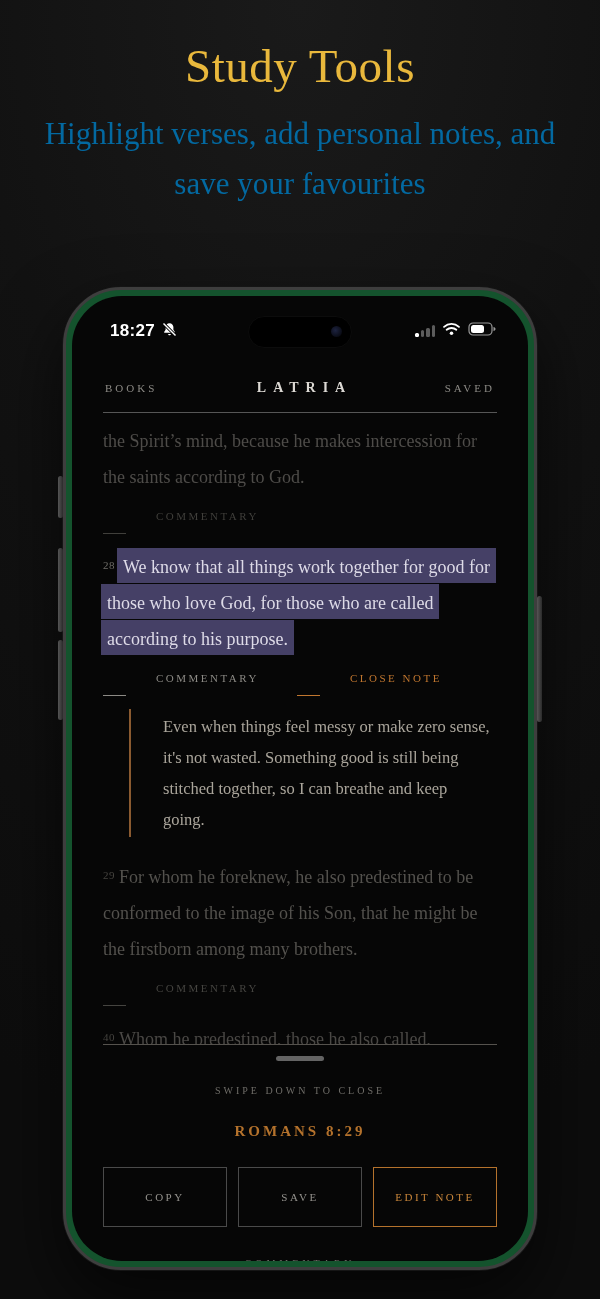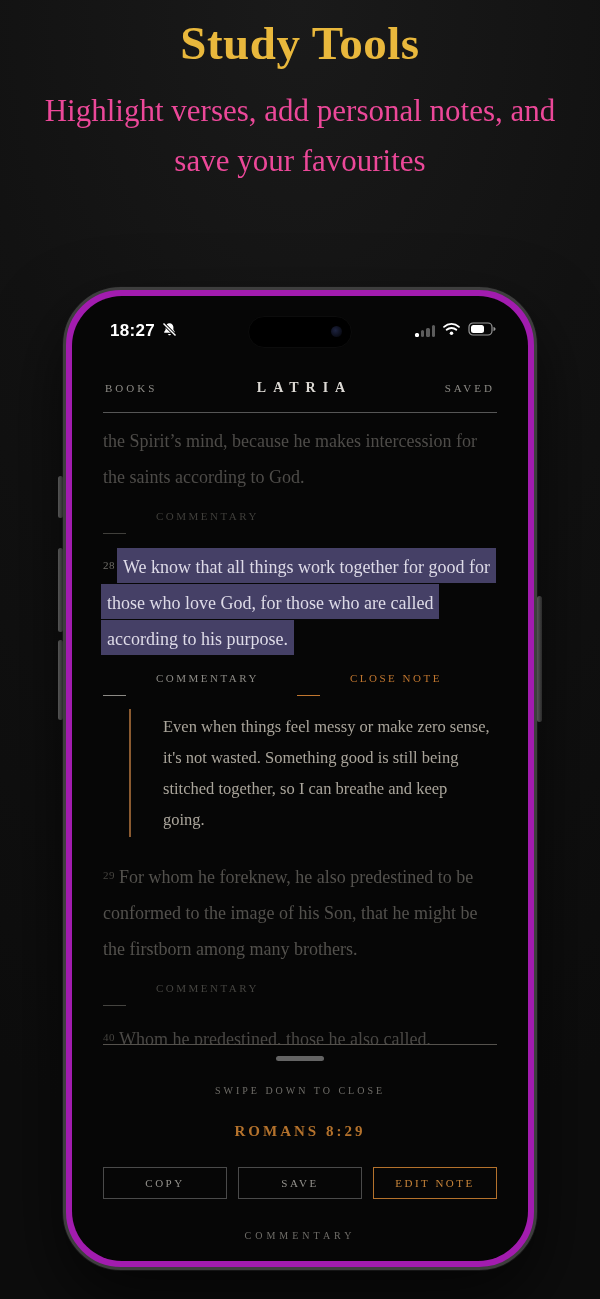--- a/index.html
+++ b/index.html
@@ -4,29 +4,29 @@
 <style>
   html,body{margin:0;padding:0;}
   body{
     width:600px;height:1299px;overflow:hidden;position:relative;
     background:radial-gradient(120% 90% at 50% 0%, #1a1a1a 0%, #121212 45%, #0d0d0d 100%);
     font-family:"Liberation Serif", serif;
   }
   
   .hero{position:absolute;top:0;left:0;width:600px;text-align:center;}
   .hero-title{
-    margin-top:16px;font-size:47px;font-weight:700;color:#e9b83c;letter-spacing:.5px;
+    margin-top:39px;font-size:47px;font-weight:400;color:#e9b83c;letter-spacing:.5px;
   }
   .hero-sub{
-    margin:16px auto 0;width:550px;font-size:31px;line-height:1.62;color:#ec4899;font-weight:400;
+    margin:16px auto 0;width:550px;font-size:31px;line-height:1.62;color:#0369a1;font-weight:400;
   }
   
   .phone{
     position:absolute;left:63px;top:287px;width:474px;height:983px;box-sizing:border-box;
-    background:#a21caf;border:3px solid #3e3e3e;border-radius:58px;padding:6px;
+    background:#14532d;border:3px solid #3e3e3e;border-radius:58px;padding:6px;
     box-shadow:0 0 0 1px #151515, 0 30px 70px rgba(0,0,0,.65);
   }
   .sidebtn{position:absolute;width:5px;background:linear-gradient(90deg,#555,#2b2b2b);border-radius:3px;}
   .btn-action{left:-8px;top:186px;height:42px;}
   .btn-vol-up{left:-8px;top:258px;height:84px;}
   .btn-vol-down{left:-8px;top:350px;height:80px;}
   .btn-power{right:-8px;top:306px;height:126px;}
   .screen{
     position:relative;width:456px;height:965px;border-radius:50px;overflow:hidden;
     background:#060606;color:#d8d5cf;
@@ -79,21 +79,21 @@
   }
   .clipped{height:25px;overflow:hidden;}
   .sheet-divider{border-bottom:1px solid #55524d;margin:0 0;}
   
   .sheet{text-align:center;padding-top:11px;}
   .handle{width:48px;height:5px;border-radius:3px;background:#646464;margin:0 auto;}
   .swipe{margin-top:24px;font-size:10px;letter-spacing:3px;color:#6f6d68;}
   .ref{margin-top:27px;font-size:15px;letter-spacing:3px;color:#b4722c;font-weight:700;}
   .btnrow{display:flex;gap:11px;padding:0 31px;margin-top:27px;}
   .sheet-btn{
-    flex:1;height:32px;background:transparent;border:1px solid #4a4a4a;color:#94928d;
+    flex:1;height:60px;background:transparent;border:1px solid #4a4a4a;color:#94928d;
     font-family:"Liberation Serif",serif;font-size:11px;letter-spacing:2.5px;cursor:pointer;
   }
   .sheet-btn.accent{border:1px solid #b4722c;color:#c8853a;}
   .hl-label{margin-top:31px;font-size:10px;letter-spacing:4px;color:#6f6d68;}
 </style>
 </head>
 <body>
 
 <div class="hero">
   <div class="hero-title">Study Tools</div>

